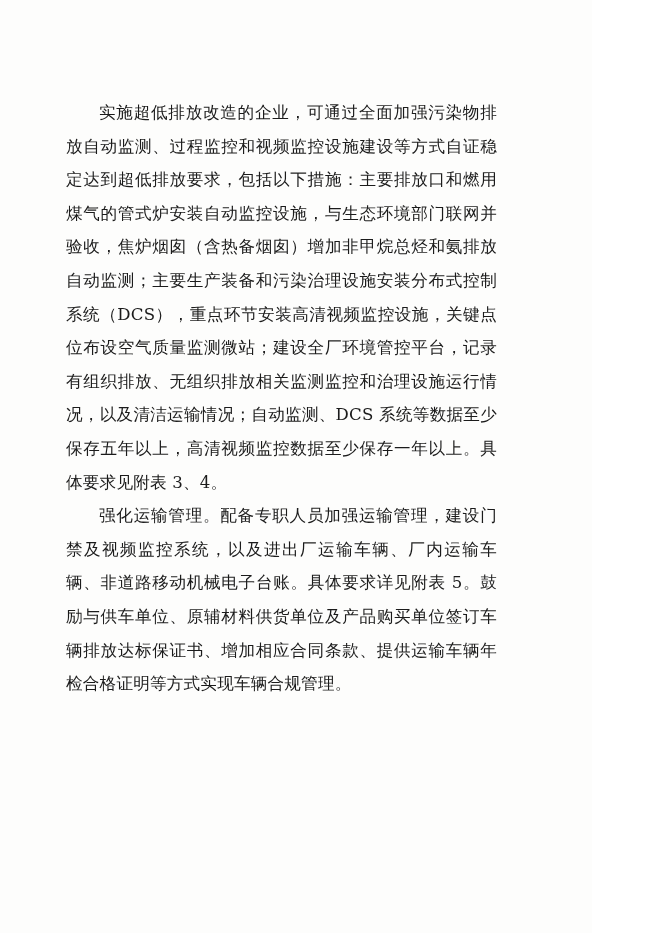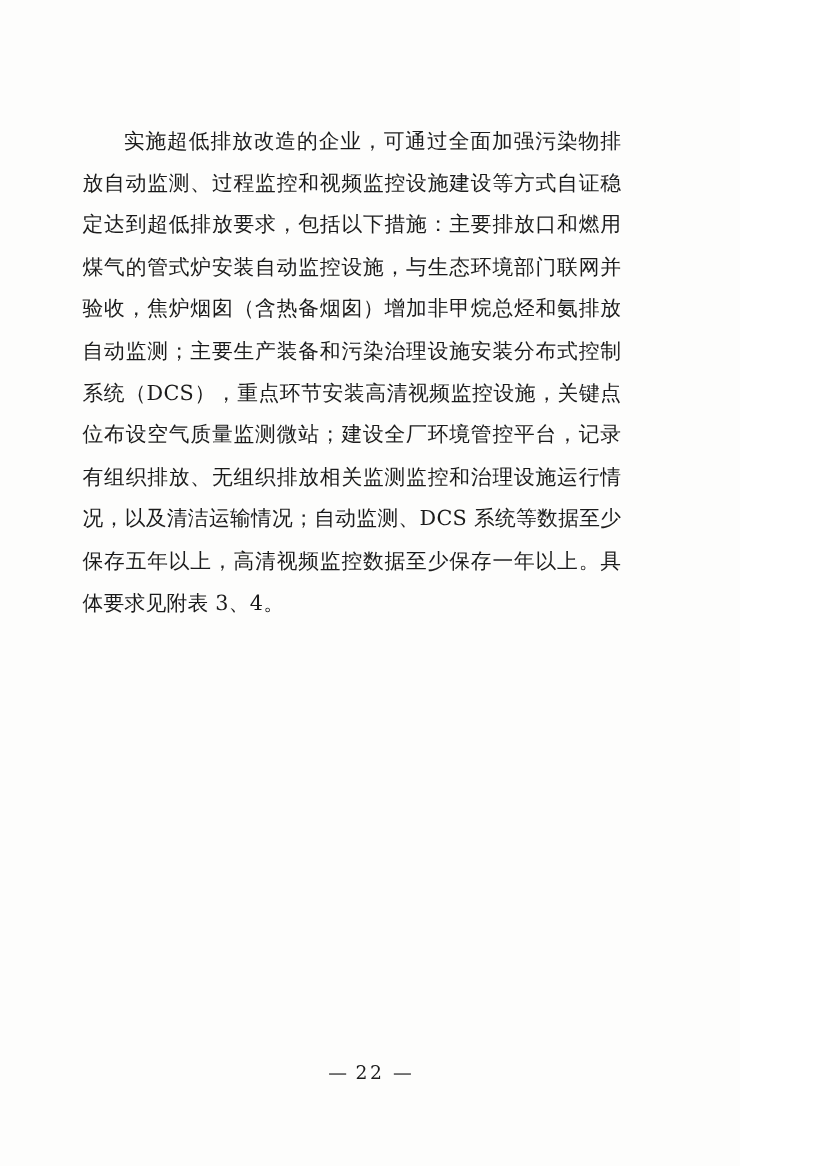--- a/index.html
+++ b/index.html
@@ -50,19 +50,15 @@
   .footer .dash {
     letter-spacing: 0;
   }
 </style>
 </head>
 <body>
 
 <div class="page">
   <div class="body-text">
     <p class="para">实施超低排放改造的企业，可通过全面加强污染物排放自动监测、过程监控和视频监控设施建设等方式自证稳定达到超低排放要求，包括以下措施：主要排放口和燃用煤气的管式炉安装自动监控设施，与生态环境部门联网并验收，焦炉烟囱（含热备烟囱）增加非甲烷总烃和氨排放自动监测；主要生产装备和污染治理设施安装分布式控制系统（DCS），重点环节安装高清视频监控设施，关键点位布设空气质量监测微站；建设全厂环境管控平台，记录有组织排放、无组织排放相关监测监控和治理设施运行情况，以及清洁运输情况；自动监测、DCS 系统等数据至少保存五年以上，高清视频监控数据至少保存一年以上。具体要求见附表 3、4。</p>
-  </div>
-  <div class="footer">
-    <span class="dash">—</span>
-    <span>22</span>
-    <span class="dash">—</span>
+    <p class="para">强化运输管理。配备专职人员加强运输管理，建设门禁及视频监控系统，以及进出厂运输车辆、厂内运输车辆、非道路移动机械电子台账。具体要求详见附表 5。鼓励与供车单位、原辅材料供货单位及产品购买单位签订车辆排放达标保证书、增加相应合同条款、提供运输车辆年检合格证明等方式实现车辆合规管理。</p>
   </div>
 </div>
 
 </body></html>

